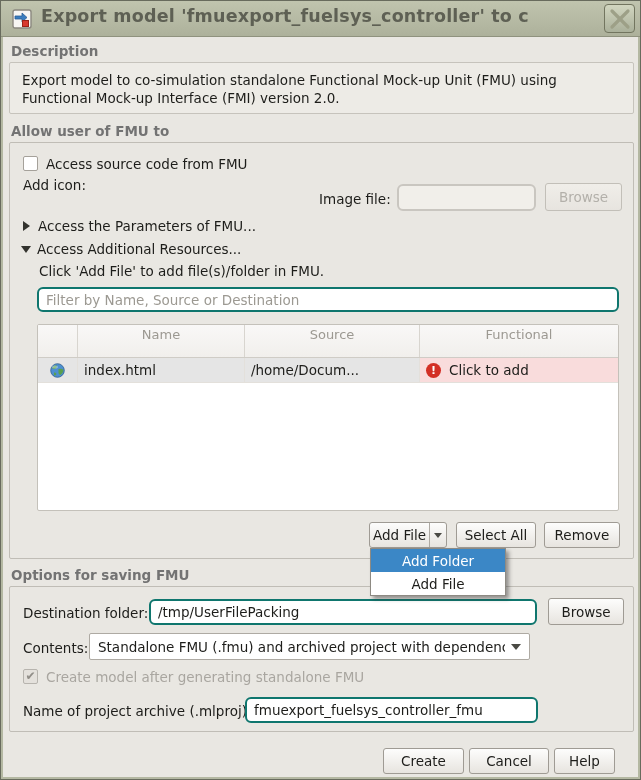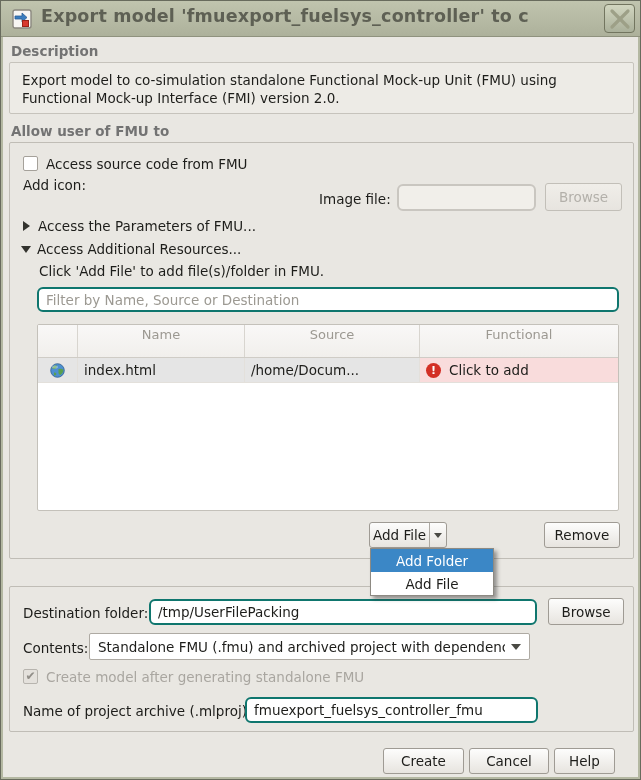--- a/index.html
+++ b/index.html
@@ -88,21 +88,21 @@
 
   
   .split-btn { position:absolute; left:368px; top:521px; width:78px; height:26px; display:flex;
     background:linear-gradient(#fdfdfc,#e7e4df); border:1px solid #9f9b94; border-radius:3px; cursor:pointer; }
   .split-main { flex:1; font-size:13.5px; color:#1d1d1a; display:flex; align-items:center; justify-content:center; }
   .split-arrow { width:17px; flex:none; border-left:1px solid #aeaaa3; display:flex;
     align-items:center; justify-content:center; }
   .split-arrow .arrow-down { margin-left:0; border-left-width:4px; border-right-width:4px; border-top-width:5px; }
 
   
-  .menu { position:absolute; left:369px; top:547px; width:124px; background:#fff;
+  .menu { position:absolute; left:369px; top:547px; width:136px; background:#fff;
     border:1px solid #8d8a83; box-shadow:3px 3px 4px rgba(40,40,40,.45); z-index:10; }
   .menu-item { height:23px; font-size:13.5px; color:#1d1d1a; display:flex;
     align-items:center; justify-content:center; cursor:pointer; }
   .menu-item.selected { background:#3b87c6; color:#fff; }
 
   .globe { display:block; }
 </style>
 </head>
 <body>
 
@@ -178,27 +178,29 @@
       </div>
     </div>
   </div>
 
   <div class="split-btn">
     <span class="split-main">Add File</span>
     <span class="split-arrow">
       <span class="arrow-down"></span>
     </span>
   </div>
+  <button class="btn" style="left:455px; top:521px; width:80px; height:26px">Select All</button>
   <button class="btn" style="left:543px; top:521px; width:76px; height:26px">Remove</button>
 
   <div class="menu">
     <div class="menu-item selected">Add Folder</div>
     <div class="menu-item">Add File</div>
   </div>
 
+  <div class="sect-label" style="left:10px; top:566px">Options for saving FMU</div>
   <div class="groupbox" id="group-options"></div>
 
   <div class="field-label" style="left:22px; top:604px">Destination folder:</div>
   <input class="text-input" style="left: 148px; top: 598px; width: 388px; height: 26px;" value="/tmp/UserFilePacking">
   <button class="btn" style="left:547px; top:597px; width:76px; height:27px">Browse</button>
 
   <div class="field-label" style="left:22px; top:639px">Contents:</div>
   <div class="combo" style="left:88px; top:632px; width:441px; height:27px">
     <span class="combo-text">Standalone FMU (.fmu) and archived project with dependencies</span>
     <span class="arrow-down"></span>

